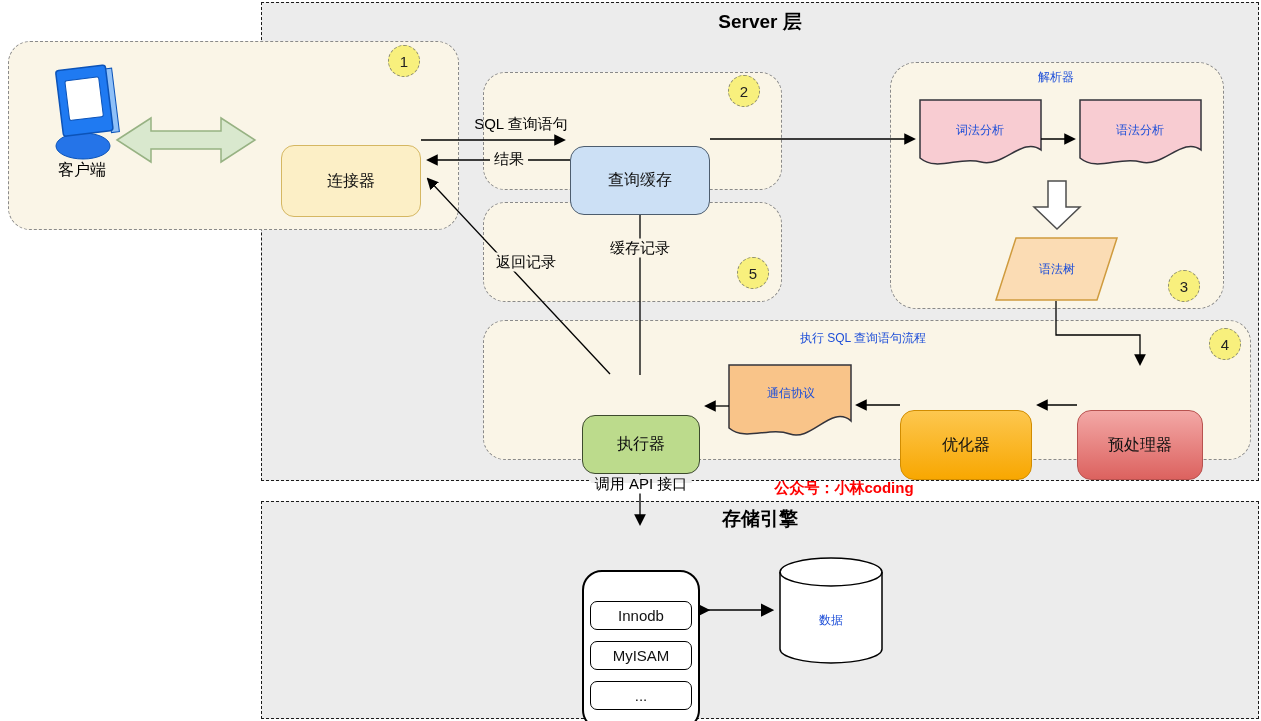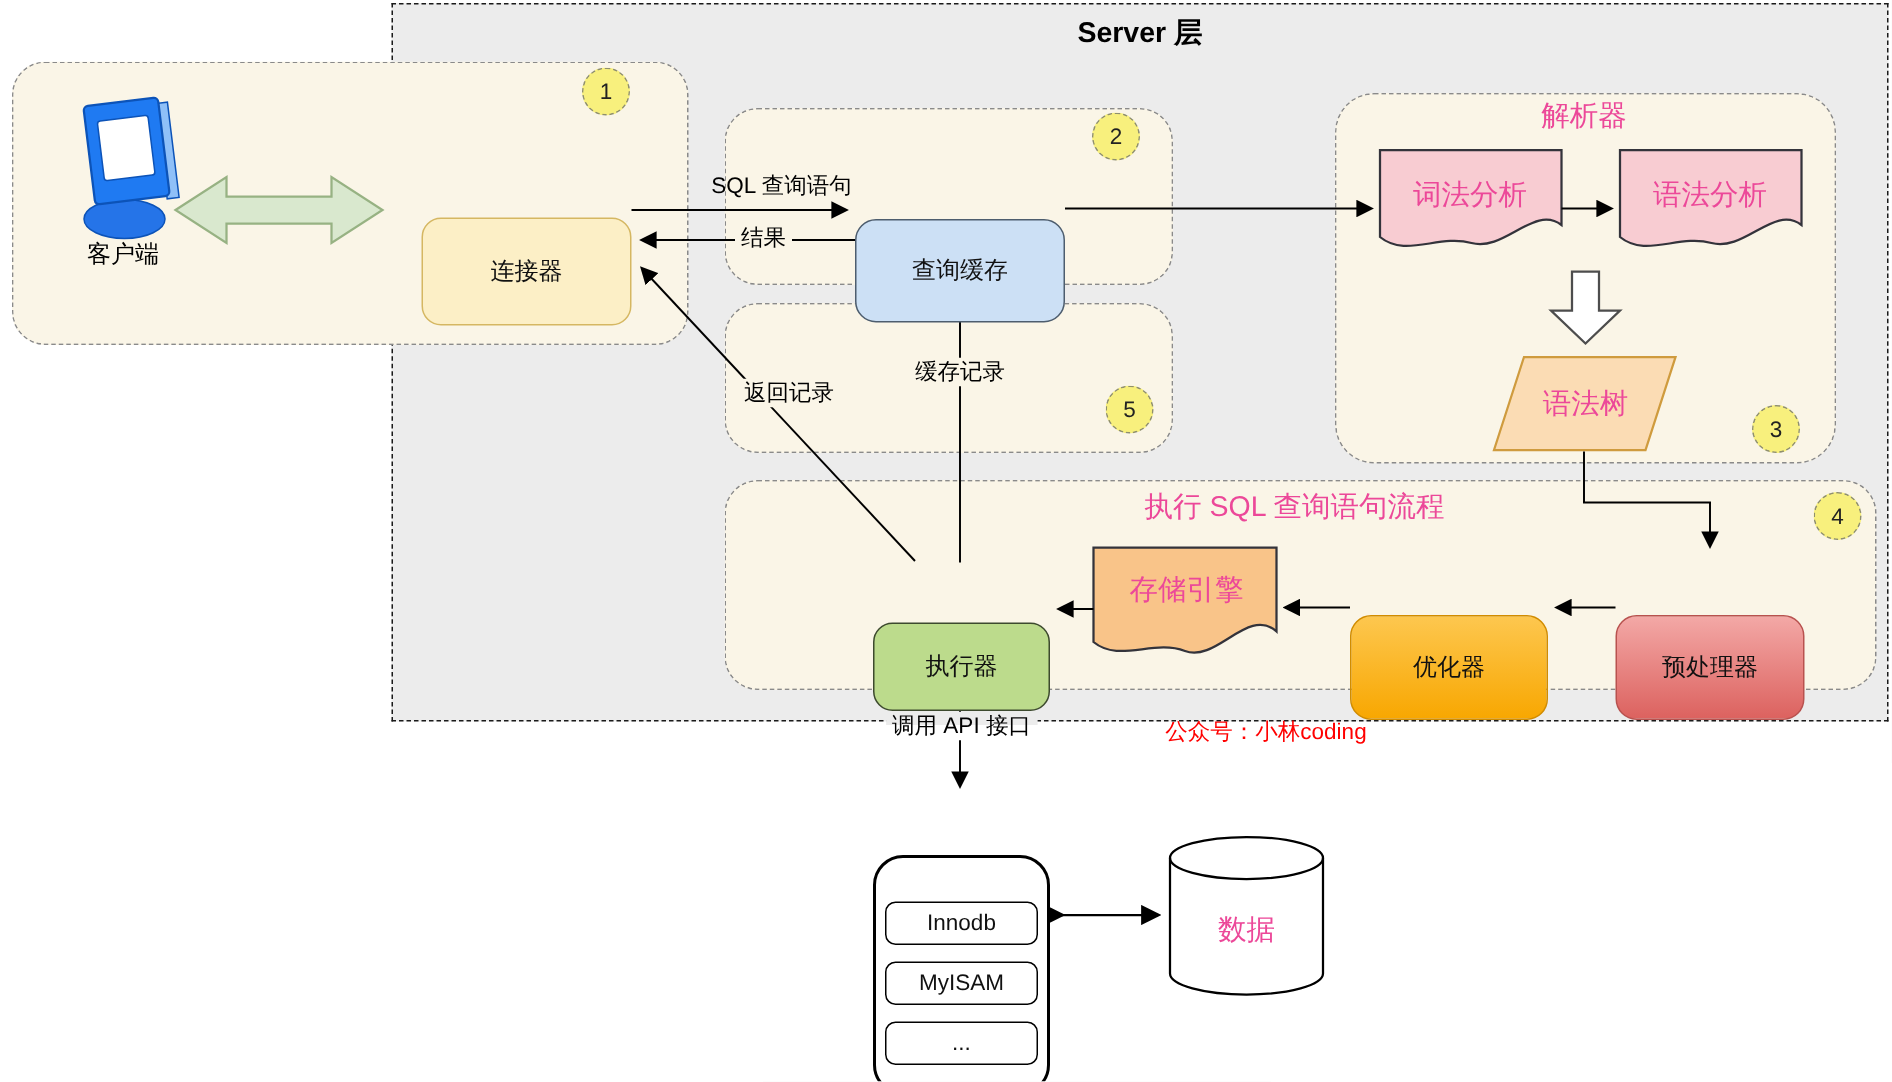--- a/index.html
+++ b/index.html
@@ -20,31 +20,34 @@
          font-size:15px;color:#222;z-index:5;box-sizing:border-box;}
   .connector{left:281px;top:105px;width:140px;height:72px;background:#fcefc6;border:1px solid #d5b762;border-radius:13px;}
   .qcache{left:570px;top:106px;width:140px;height:69px;background:#cce0f5;border:1.5px solid #4d5d6e;border-radius:14px;}
   .executor{left:582px;top:375px;width:118px;height:59px;background:#bcdb8c;border:1.5px solid #3d4a2e;border-radius:13px;}
   .optimizer{left:900px;top:370px;width:132px;height:70px;border-radius:14px;
              background:linear-gradient(#fdc74f,#f8a701);border:1px solid #d18c00;}
   .preproc{left:1077px;top:370px;width:126px;height:70px;border-radius:14px;
            background:linear-gradient(#f3a8a6,#dc625f);border:1px solid #b8524f;}
   .storagebox{left:582px;top:530px;width:118px;height:160px;background:#fff;border:2px solid #000;border-radius:20px;}
   .engine{left:590px;width:102px;height:29px;background:#fff;border:1.5px solid #000;border-radius:7px;font-size:15px;}
-  .sectitle{position:absolute;transform:translate(-50%,-50%);white-space:nowrap;font-size:19px;z-index:5;color:#ec4899;text-align:center;}
+  .sectitle{position:absolute;transform:translate(-50%,-50%);white-space:nowrap;font-size:12px;z-index:5;color:#1d4ed8;text-align:center;}
   .apibg{background:linear-gradient(#ececec 45%,#ffffff 45%);padding:0 4px;}
-  .red{font-size:15px;}
+  .red{font-size:15px;font-weight:bold;}
 </style>
 </head>
 <body>
 
 <div id="canvas">
 
   <div class="bigbox" style="left:261px;top:2px;width:996px;height:477px;">
     <div class="bigtitle" style="top:6px;">Server 层</div>
+  </div>
+  <div class="bigbox" style="left:261px;top:501px;width:996px;height:216px;">
+    <div class="bigtitle" style="top:4px;">存储引擎</div>
   </div>
 
   <div class="subbox" style="left:8px;top:41px;width:449px;height:187px;"></div>
   <div class="subbox" style="left:483px;top:72px;width:297px;height:116px;"></div>
   <div class="subbox" style="left:483px;top:202px;width:297px;height:98px;"></div>
   <div class="subbox" style="left:890px;top:62px;width:332px;height:245px;border-radius:26px;"></div>
   <div class="subbox" style="left:483px;top:320px;width:766px;height:138px;"></div>
 
   <svg id="svgL" width="1261" height="721">
     <defs>
@@ -113,21 +116,21 @@
   <div class="node engine" style="top:601px;">
     <span>MyISAM</span>
   </div>
   <div class="node engine" style="top:641px;">
     <span>...</span>
   </div>
 
   <div class="sectitle" style="left:980px;top:130px;">词法分析</div>
   <div class="sectitle" style="left:1140px;top:130px;">语法分析</div>
   <div class="sectitle" style="left:1057px;top:269px;">语法树</div>
-  <div class="sectitle" style="left:791px;top:393px;">存储引擎</div>
+  <div class="sectitle" style="left:791px;top:393px;">通信协议</div>
   <div class="sectitle" style="left:831px;top:620px;">数据</div>
 
   <div class="sectitle" style="left:1056px;top:77px;">解析器</div>
   <div class="sectitle" style="left:863px;top:338px;">执行 SQL 查询语句流程</div>
 
   <div class="lbl" style="left:82px;top:170px;font-size:16px;">客户端</div>
 
   <div class="lbl" style="left:521px;top:124px;">SQL 查询语句</div>
   <div class="lbl bg" style="left:509px;top:159px;">结果</div>
   <div class="lbl bg" style="left:526px;top:262px;">返回记录</div>

